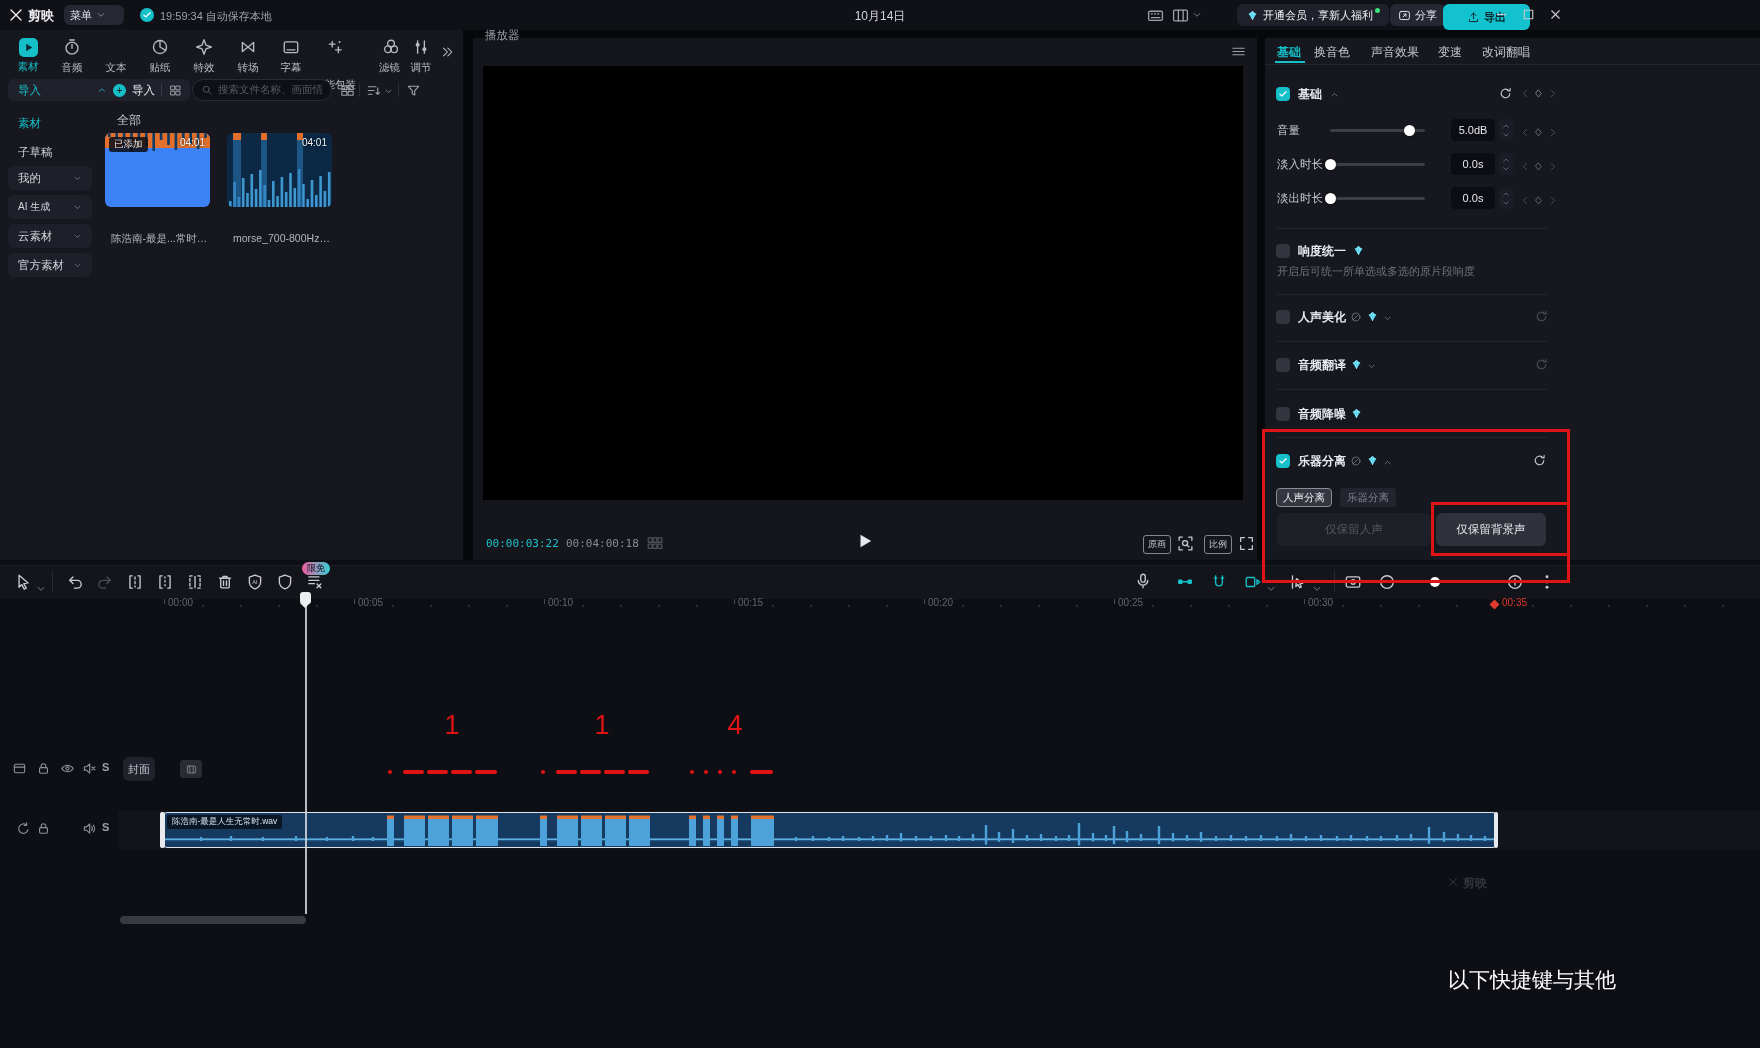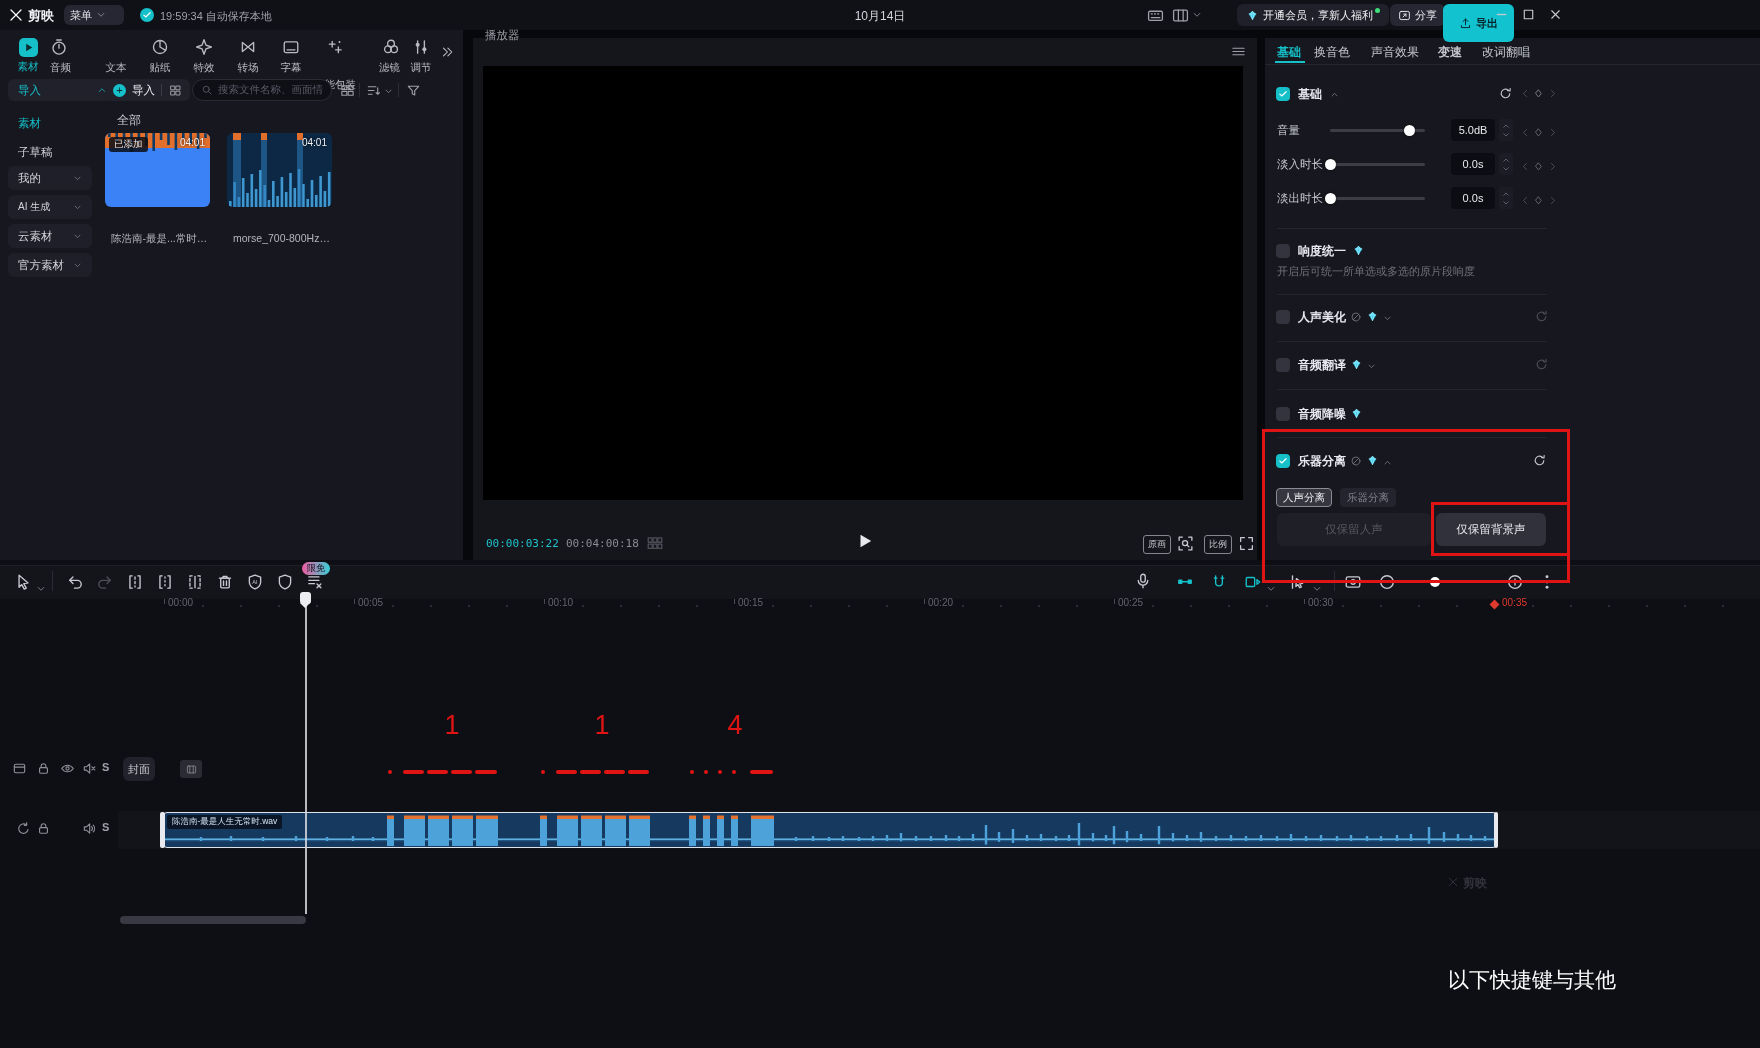--- a/index.html
+++ b/index.html
@@ -79,21 +79,21 @@
   </div>
   <div class="ab pill" style="left:1390px;top:4px;height:22px;padding:0 8px;background:#262732;">
     <span class="icon" style="color:#e4e5ea;">
         <svg width="13" height="13" viewBox="0 0 16 16">
           <rect x="2" y="3" width="12" height="10" rx="2" stroke="currentColor" fill="none" stroke-width="1.2" stroke-linecap="round" stroke-linejoin="round"></rect>
           <path d="M6.2 9.8l3.6-3.6M7 6.2h2.8V9" stroke="currentColor" fill="none" stroke-width="1.2" stroke-linecap="round" stroke-linejoin="round"></path>
         </svg>
       </span>
     <span class="tx" style="font-size:11px;color:#e4e5ea;margin-left:4px;">分享</span>
   </div>
-  <div class="ab pill" style="left:1443px;top:4px;height:38px;padding:0 16px;background:#12c2cf;">
+  <div class="ab pill" style="left:1443px;top:4px;height:26px;padding:0 24px;background:#12c2cf;">
     <span class="icon" style="color:#06262b;">
         <svg width="13" height="13" viewBox="0 0 16 16">
           <path d="M8 2.5v7M5 5.5l3-3 3 3" stroke="currentColor" fill="none" stroke-width="1.2" stroke-linecap="round" stroke-linejoin="round"></path>
           <path d="M3 10.5v2.5h10v-2.5" stroke="currentColor" fill="none" stroke-width="1.2" stroke-linecap="round" stroke-linejoin="round"></path>
         </svg>
       </span>
     <span class="tx" style="font-size:11px;color:#06262b;font-weight:bold;margin-left:4px;">导出</span>
   </div>
   <span class="ab icon" style="left:1494px;top:7px;color:#c8c9cf;">
       <svg width="15" height="15" viewBox="0 0 16 16">
@@ -110,21 +110,21 @@
         <path d="M4 4l8 8M12 4l-8 8" stroke="currentColor" fill="none" stroke-width="1.2" stroke-linecap="round" stroke-linejoin="round"></path>
       </svg>
     </span>
 
   <div id="ribbon">
       <div style="position: absolute; left: 6px; top: 38px; width: 44px; height: 36px; text-align: center; cursor: pointer;"><span style="display:inline-flex;width:19px;height:19px;border-radius:5px;background:#15c0c9;color:#0c2b2e;align-items:center;justify-content:center;">
           <svg width="15" height="15" viewBox="0 0 16 16">
             <path d="M5.5 4l6.5 4-6.5 4z" fill="currentColor"></path>
           </svg>
         </span><div style="font-size: 10.5px; color: rgb(21, 192, 201); margin-top: 1px; white-space: nowrap;">素材</div></div>
-      <div style="position: absolute; left: 50px; top: 38px; width: 44px; height: 36px; cursor: pointer;"><span style="display:inline-flex;color:#b9bac2;">
+      <div style="position: absolute; left: 50px; top: 38px; width: 44px; height: 36px; text-align: center; cursor: pointer;"><span style="display:inline-flex;color:#b9bac2;">
           <svg width="18" height="18" viewBox="0 0 16 16">
             <circle cx="8" cy="9" r="5.3" stroke="currentColor" fill="none" stroke-width="1.2" stroke-linecap="round" stroke-linejoin="round"></circle>
             <path d="M8 9V5.8M6 1.8h4" stroke="currentColor" fill="none" stroke-width="1.2" stroke-linecap="round" stroke-linejoin="round"></path>
           </svg>
         </span><div style="font-size: 10.5px; color: rgb(185, 186, 194); margin-top: 1px; white-space: nowrap;">音频</div></div>
       <div style="position: absolute; left: 94px; top: 38px; width: 44px; height: 36px; text-align: center; cursor: pointer;"><span style="display:inline-flex;color:#b9bac2;">
           <svg width="18" height="18" viewBox="0 0 16 16"></svg>
         </span><div style="font-size: 10.5px; color: rgb(185, 186, 194); margin-top: 1px; white-space: nowrap;">文本</div></div>
       <div style="position: absolute; left: 138px; top: 38px; width: 44px; height: 36px; text-align: center; cursor: pointer;"><span style="display:inline-flex;color:#b9bac2;">
           <svg width="18" height="18" viewBox="0 0 16 16">
@@ -372,21 +372,21 @@
       <svg width="17" height="17" viewBox="0 0 16 16">
         <path d="M2.5 6V2.5H6M13.5 6V2.5H10M2.5 10v3.5H6M13.5 10v3.5H10" stroke="currentColor" fill="none" stroke-width="1.2" stroke-linecap="round" stroke-linejoin="round"></path>
       </svg>
     </span>
 
   <div id="insp-tabs">
       <div style="position: absolute; left: 1277px; top: 44px; font-size: 12px; cursor: pointer; color: rgb(21, 192, 201); font-weight: bold; white-space: nowrap;">基础</div>
       <div style="position: absolute; left: 1275px; top: 61px; width: 30px; height: 2px; background: rgb(21, 192, 201);"></div>
       <div style="position: absolute; left: 1314px; top: 44px; font-size: 12px; cursor: pointer; color: rgb(198, 199, 207); font-weight: normal; white-space: nowrap;">换音色</div>
       <div style="position: absolute; left: 1371px; top: 44px; font-size: 12px; cursor: pointer; color: rgb(198, 199, 207); font-weight: normal; white-space: nowrap;">声音效果</div>
-      <div style="position: absolute; left: 1438px; top: 44px; font-size: 12px; cursor: pointer; color: rgb(198, 199, 207); font-weight: bold; white-space: nowrap;">变速</div>
+      <div style="position: absolute; left: 1438px; top: 44px; font-size: 12px; cursor: pointer; color: rgb(198, 199, 207); font-weight: normal; white-space: nowrap;">变速</div>
       <div style="position: absolute; left: 1482px; top: 44px; font-size: 12px; cursor: pointer; color: rgb(198, 199, 207); font-weight: normal; white-space: nowrap;">改词翻唱</div>
     </div>
   <div class="divline" style="left:1265px;top:64px;width:495px;"></div>
 
   <span class="ab" id="basic-check" style="left:1276px;top:87px;">
       <span style="display:flex;width:14px;height:14px;border-radius:4px;background:#15c0c9;align-items:center;justify-content:center;">
         <svg width="10" height="10" viewBox="0 0 16 16">
           <path d="M3 8.2l3.2 3L13 4.5" stroke="#fff" fill="none" stroke-width="2" stroke-linecap="round"></path>
         </svg>
       </span>

